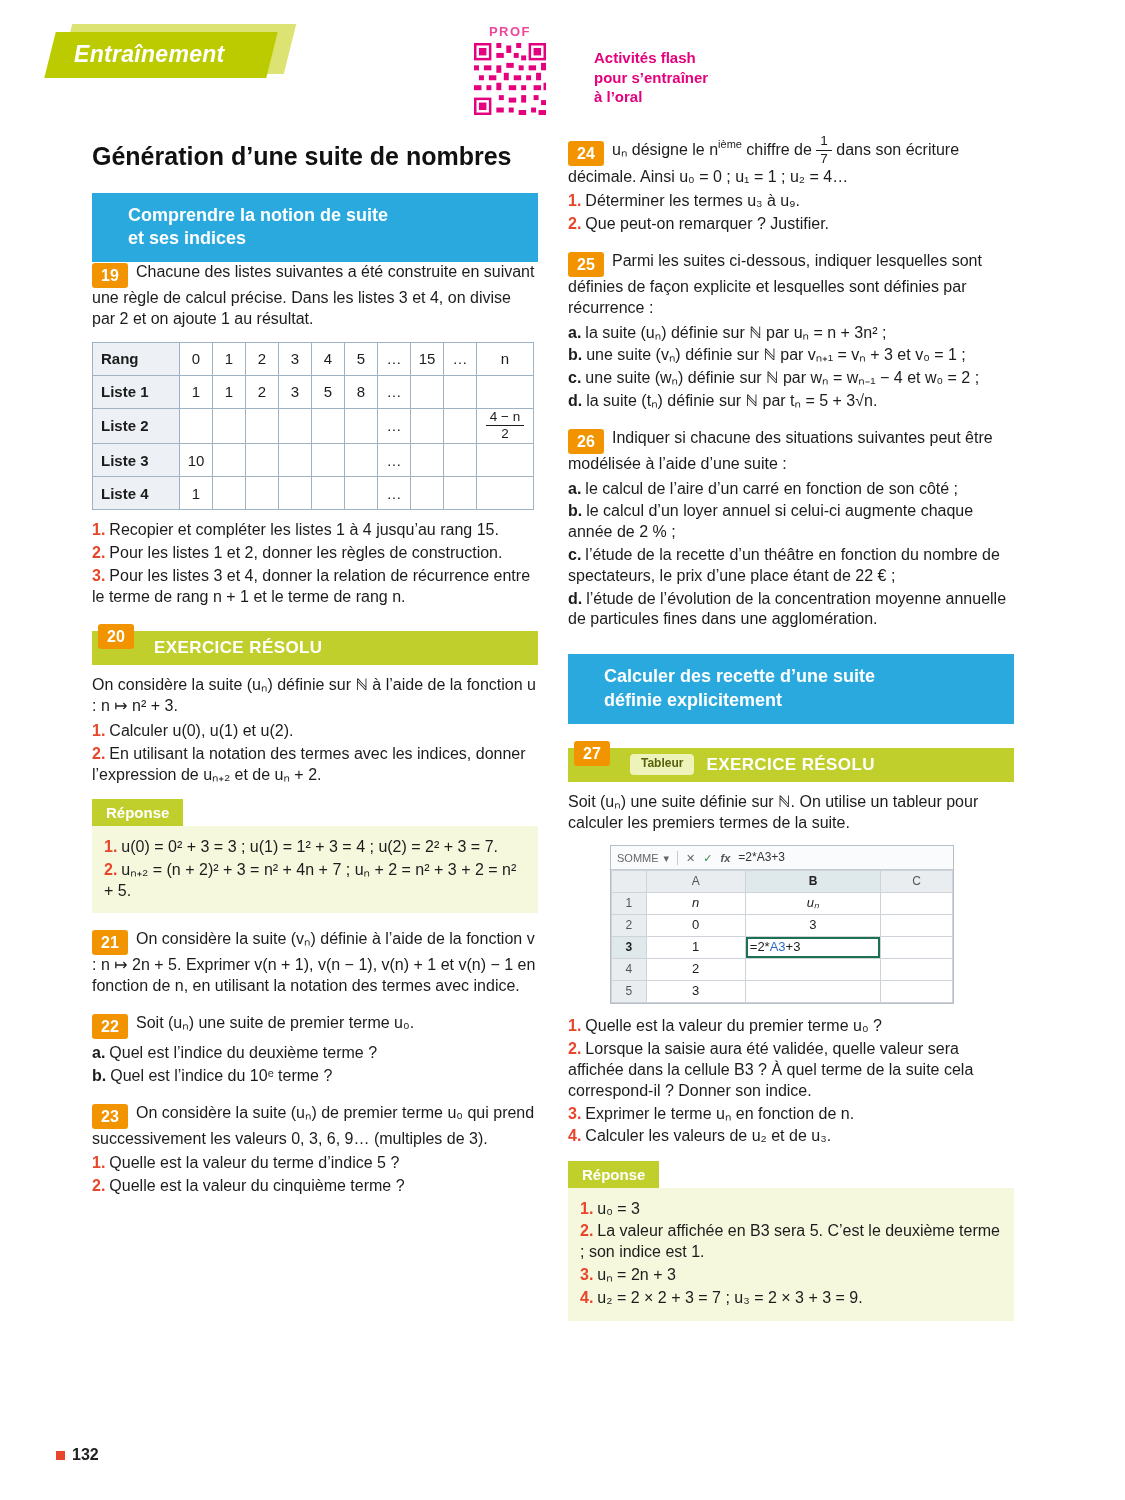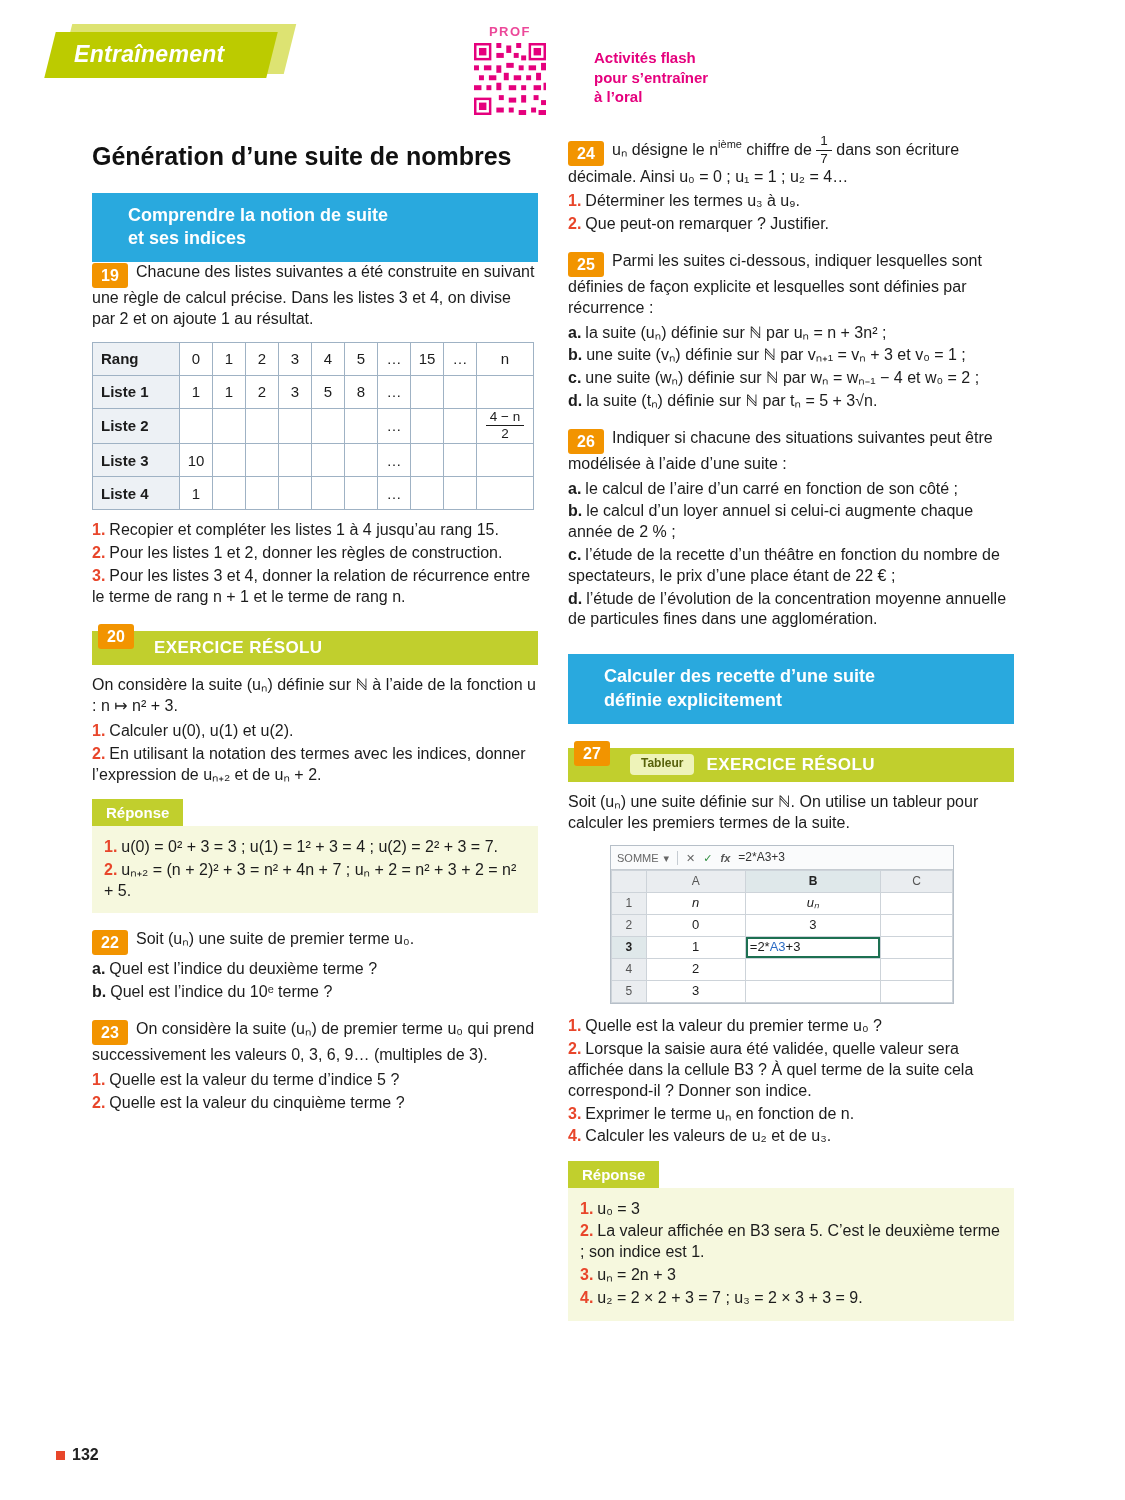--- a/index.html
+++ b/index.html
@@ -257,20 +257,23 @@
         <p class="item"><span class="num">1.</span><span>Calculer u(0), u(1) et u(2).</span></p>
         <p class="item"><span class="num">2.</span><span>En utilisant la notation des termes avec les indices, donner l’expression de uₙ₊₂ et de uₙ + 2.</span></p>
 
         <div class="reponse-tab">Réponse</div>
         <div class="reponse-box">
           <p class="item"><span class="num">1.</span><span>u(0) = 0² + 3 = 3 ; u(1) = 1² + 3 = 4 ; u(2) = 2² + 3 = 7.</span></p>
           <p class="item"><span class="num">2.</span><span>uₙ₊₂ = (n + 2)² + 3 = n² + 4n + 7 ; uₙ + 2 = n² + 3 + 2 = n² + 5.</span></p>
         </div>
       </div>
 
+      <div class="exo">
+        <p class="para"><span class="exo-badge">21</span><span>On considère la suite (vₙ) définie à l’aide de la fonction v : n ↦ 2n + 5. Exprimer v(n + 1), v(n − 1), v(n) + 1 et v(n) − 1 en fonction de n, en utilisant la notation des termes avec indice.</span></p>
+      </div>
 
       <div class="exo">
         <p class="para"><span class="exo-badge">22</span><span>Soit (uₙ) une suite de premier terme u₀.</span></p>
         <p class="item"><span class="letter">a.</span><span>Quel est l’indice du deuxième terme ?</span></p>
         <p class="item"><span class="letter">b.</span><span>Quel est l’indice du 10ᵉ terme ?</span></p>
       </div>
 
       <div class="exo">
         <p class="para"><span class="exo-badge">23</span><span>On considère la suite (uₙ) de premier terme u₀ qui prend successivement les valeurs 0, 3, 6, 9… (multiples de 3).</span></p>
         <p class="item"><span class="num">1.</span><span>Quelle est la valeur du terme d’indice 5 ?</span></p>

